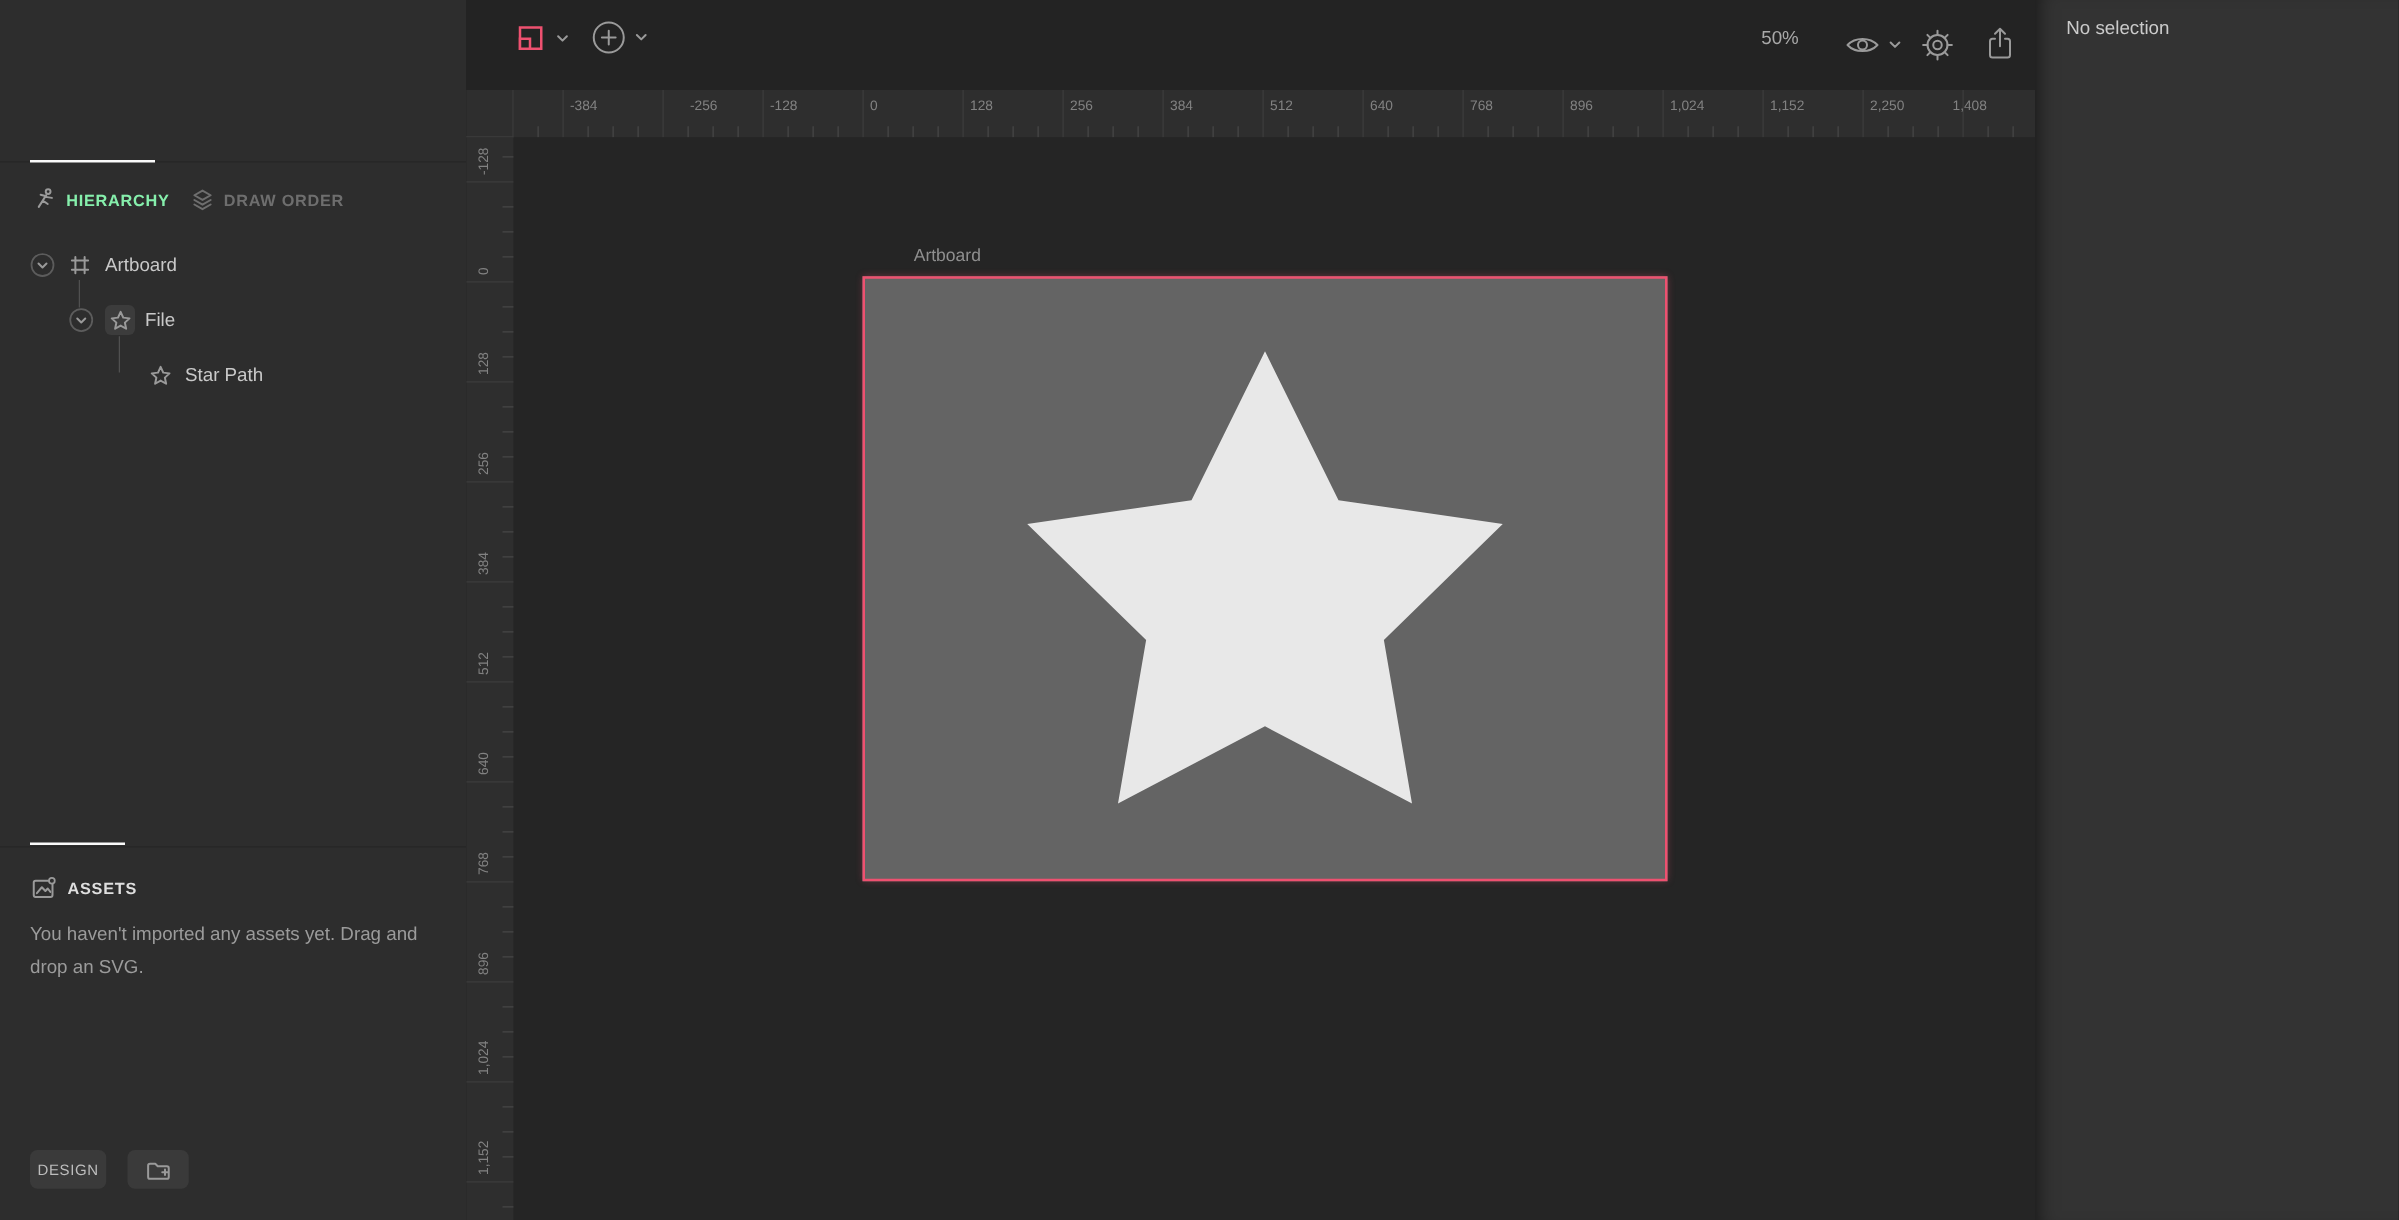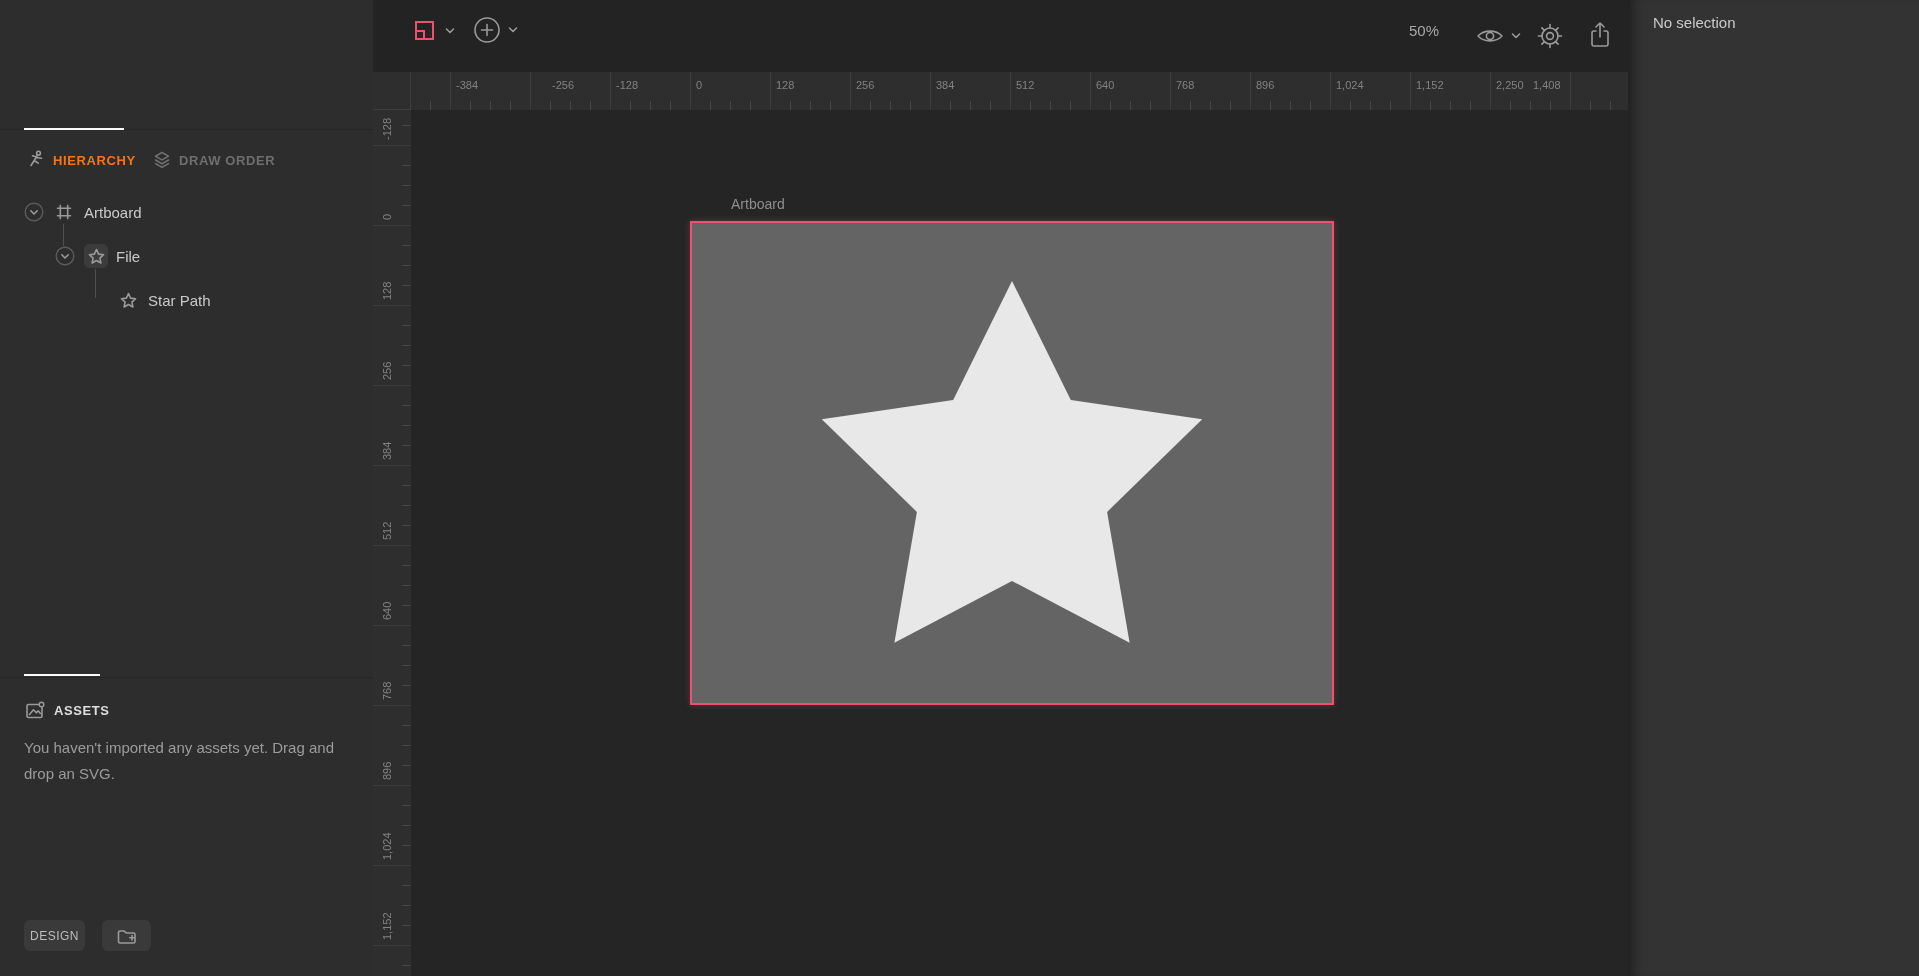--- a/index.html
+++ b/index.html
@@ -26,21 +26,21 @@
   .mode-tabs{position:absolute;left:24px;top:67px;width:325px;height:38px;background:#222222;border-radius:19px;display:flex;}
   .mode-tab{flex:1;display:flex;align-items:center;justify-content:center;font-size:12px;font-weight:bold;letter-spacing:1.2px;color:#8f8f8f;cursor:pointer;border-radius:19px;}
   .mode-tab.active{background:#4A4A4A;color:#f2f2f2;}
 
   .panel-divider{position:absolute;left:0;top:129px;width:373px;height:1px;background:#262626;}
   .white-indicator{position:absolute;left:24px;top:128px;width:100px;height:2px;background:#fafafa;}
 
   .section-tabs{position:absolute;left:0;top:144px;width:373px;height:32px;}
   .section-tab{position:absolute;display:flex;align-items:center;gap:7px;cursor:pointer;height:32px;}
   .section-tab .label{font-size:13px;font-weight:bold;letter-spacing:.6px;}
-  #tab-hierarchy{left:26px;}  #tab-hierarchy .label{color:#f97316;}
+  #tab-hierarchy{left:26px;}  #tab-hierarchy .label{color:#86efac;}
   #tab-draworder{left:152px;} #tab-draworder .label{color:#6e6e6e;}
 
   .tree{position:absolute;left:0;top:190px;width:373px;height:140px;}
   .tree-row{position:absolute;height:26px;display:flex;align-items:center;cursor:pointer;}
   .tree-label{font-size:15px;color:#c9c9c9;margin-left:8px;}
   .chev-circle{width:20px;height:20px;flex:0 0 20px;}
   .icon-box{width:24px;height:24px;display:flex;align-items:center;justify-content:center;border-radius:5px;}
   .icon-box.shaded{background:#3C3C3C;}
   .connector{position:absolute;width:1px;background:#505050;}
 
@@ -259,21 +259,21 @@
         <span class="h-lab" data-name="ruler-label" style="left: 765px;">768</span>
         <div class="h-major" data-name="ruler-major-tick" style="left: 839px;"></div>
         <span class="h-lab" data-name="ruler-label" style="left: 845px;">896</span>
         <div class="h-major" data-name="ruler-major-tick" style="left: 919px;"></div>
         <span class="h-lab" data-name="ruler-label" style="left: 925px;">1,024</span>
         <div class="h-major" data-name="ruler-major-tick" style="left: 999px;"></div>
         <span class="h-lab" data-name="ruler-label" style="left: 1005px;">1,152</span>
         <div class="h-major" data-name="ruler-major-tick" style="left: 1079px;"></div>
         <span class="h-lab" data-name="ruler-label" style="left: 1085px;">2,250</span>
         <div class="h-major" data-name="ruler-major-tick" style="left: 1159px;"></div>
-        <span class="h-lab" data-name="ruler-label" style="left: 1122px;">1,408</span>
+        <span class="h-lab" data-name="ruler-label" style="left: 1151px;">1,408</span>
         <div class="h-minor" data-name="ruler-minor-tick" style="left: 19px;"></div>
         <div class="h-minor" data-name="ruler-minor-tick" style="left: 59px;"></div>
         <div class="h-minor" data-name="ruler-minor-tick" style="left: 79px;"></div>
         <div class="h-minor" data-name="ruler-minor-tick" style="left: 99px;"></div>
         <div class="h-minor" data-name="ruler-minor-tick" style="left: 139px;"></div>
         <div class="h-minor" data-name="ruler-minor-tick" style="left: 159px;"></div>
         <div class="h-minor" data-name="ruler-minor-tick" style="left: 179px;"></div>
         <div class="h-minor" data-name="ruler-minor-tick" style="left: 219px;"></div>
         <div class="h-minor" data-name="ruler-minor-tick" style="left: 239px;"></div>
         <div class="h-minor" data-name="ruler-minor-tick" style="left: 259px;"></div>

